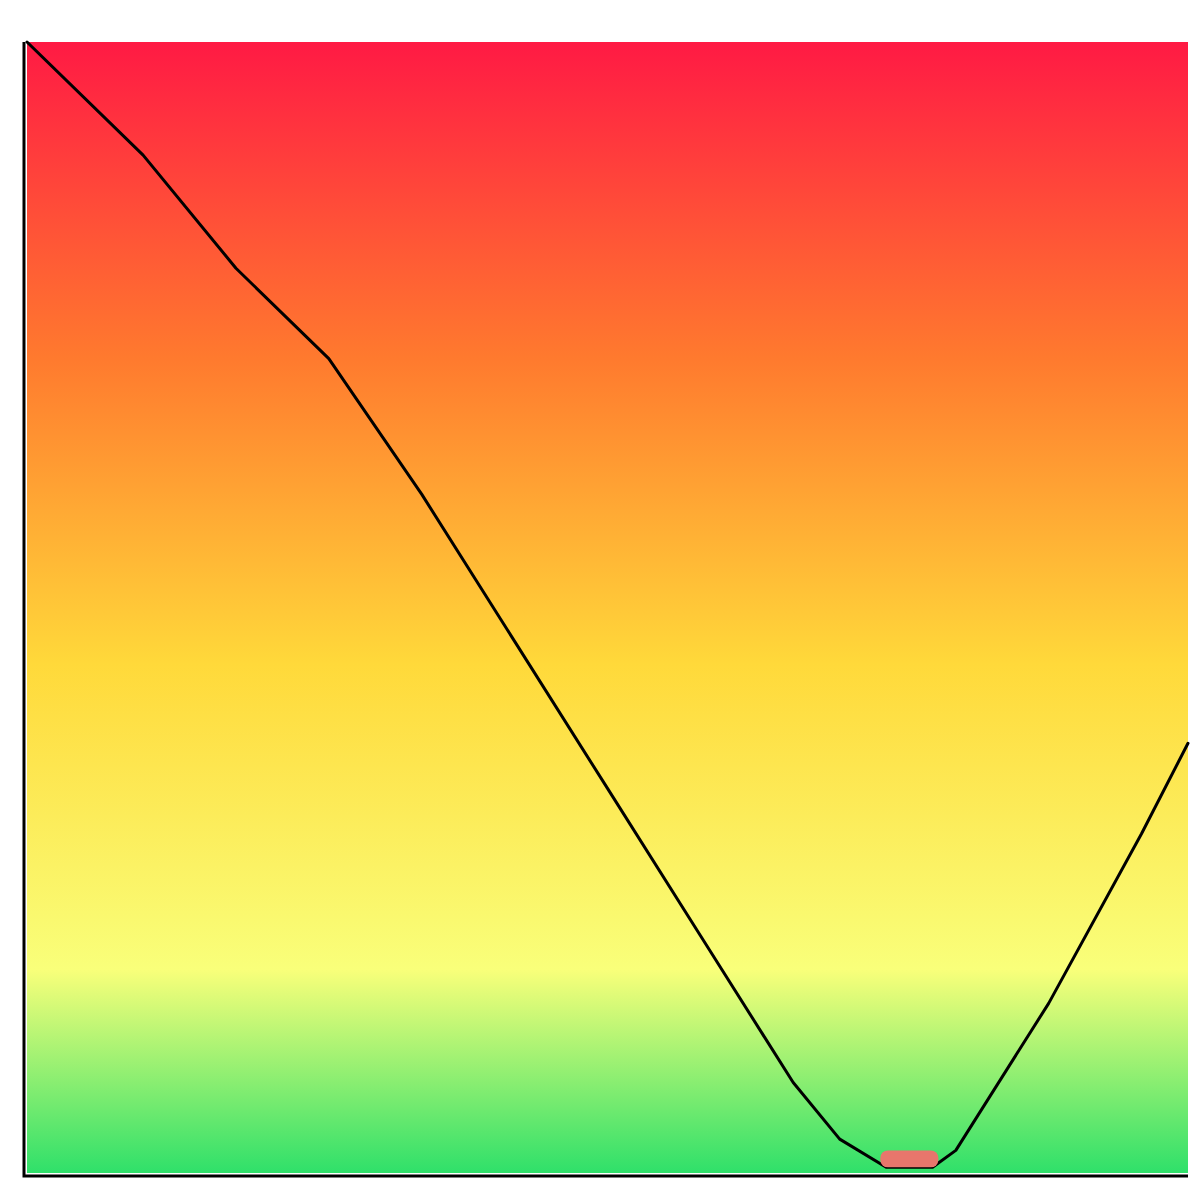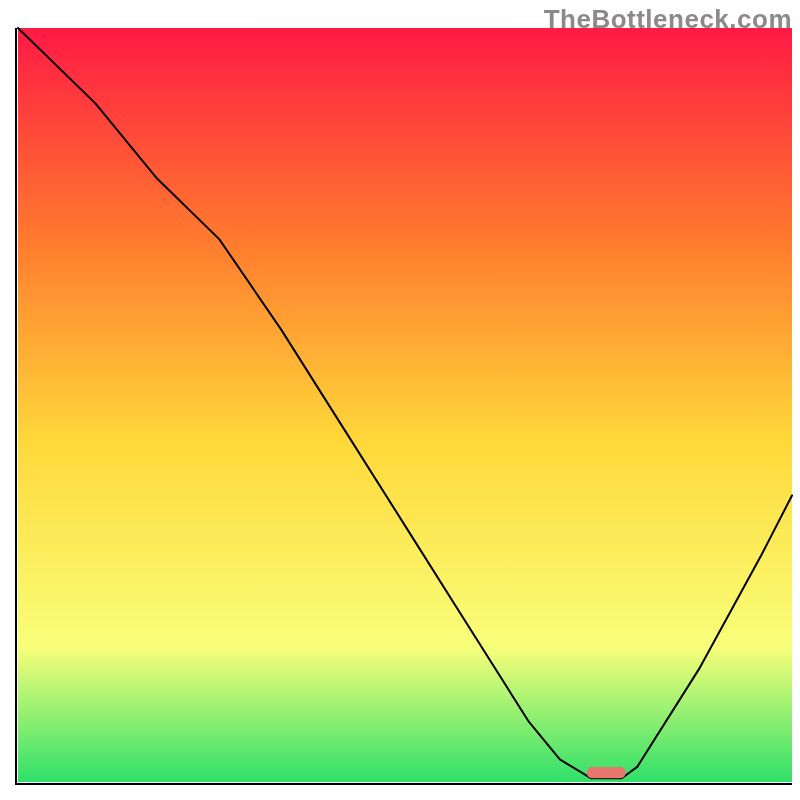--- a/index.html
+++ b/index.html
@@ -43,21 +43,20 @@
     stroke-width: 2;
   }
   .marker {
     stroke: none;
   }
 </style>
 </head>
 <body>
 
 <div class="frame">
-  <div class="watermark">TheBottleneck.com</div>
 
   <svg id="chart-svg" width="800" height="800" viewBox="0 0 800 800">
     <defs>
       <linearGradient id="bg-grad" x1="0" y1="0" x2="0" y2="1">
         <stop id="g0" offset="0%" stop-color="#ff1a44"></stop>
         <stop id="g1" offset="28%" stop-color="#ff7a2e"></stop>
         <stop id="g2" offset="55%" stop-color="#ffd93a"></stop>
         <stop id="g3" offset="82%" stop-color="#f9ff7a"></stop>
         <stop id="g4" offset="100%" stop-color="#2fe06a"></stop>
       </linearGradient>

